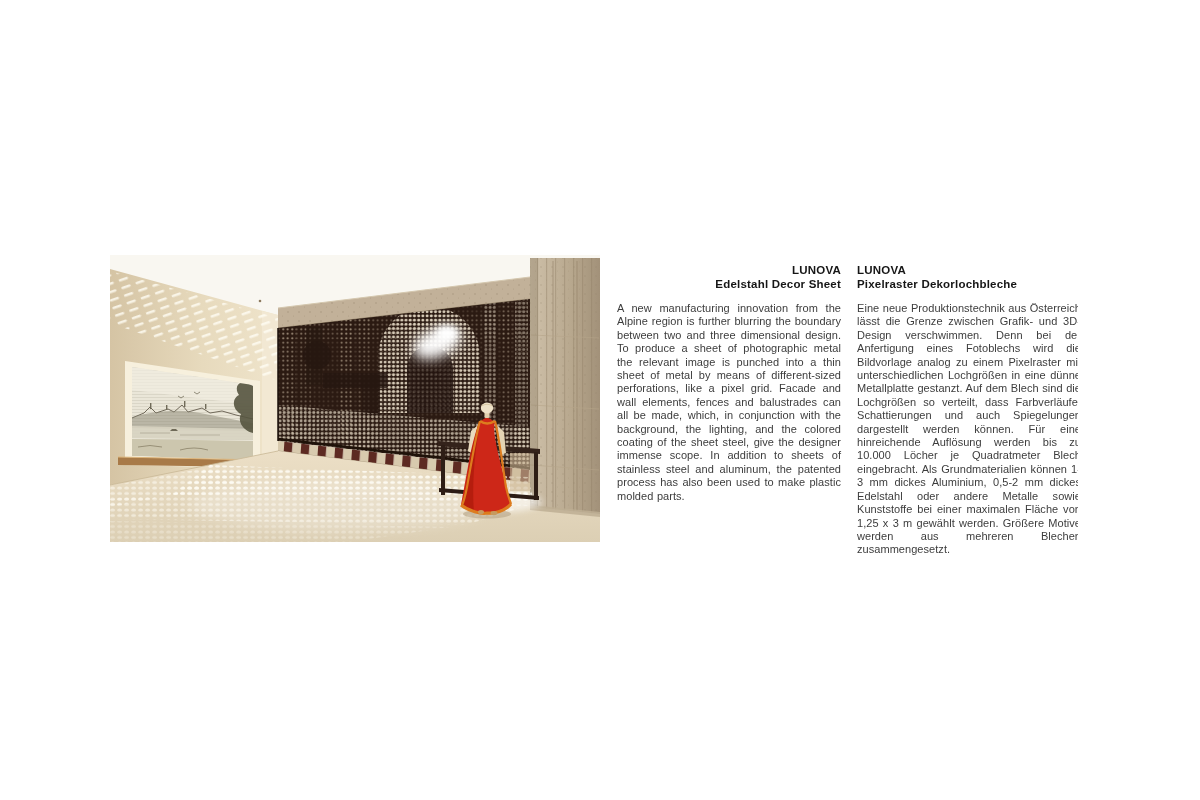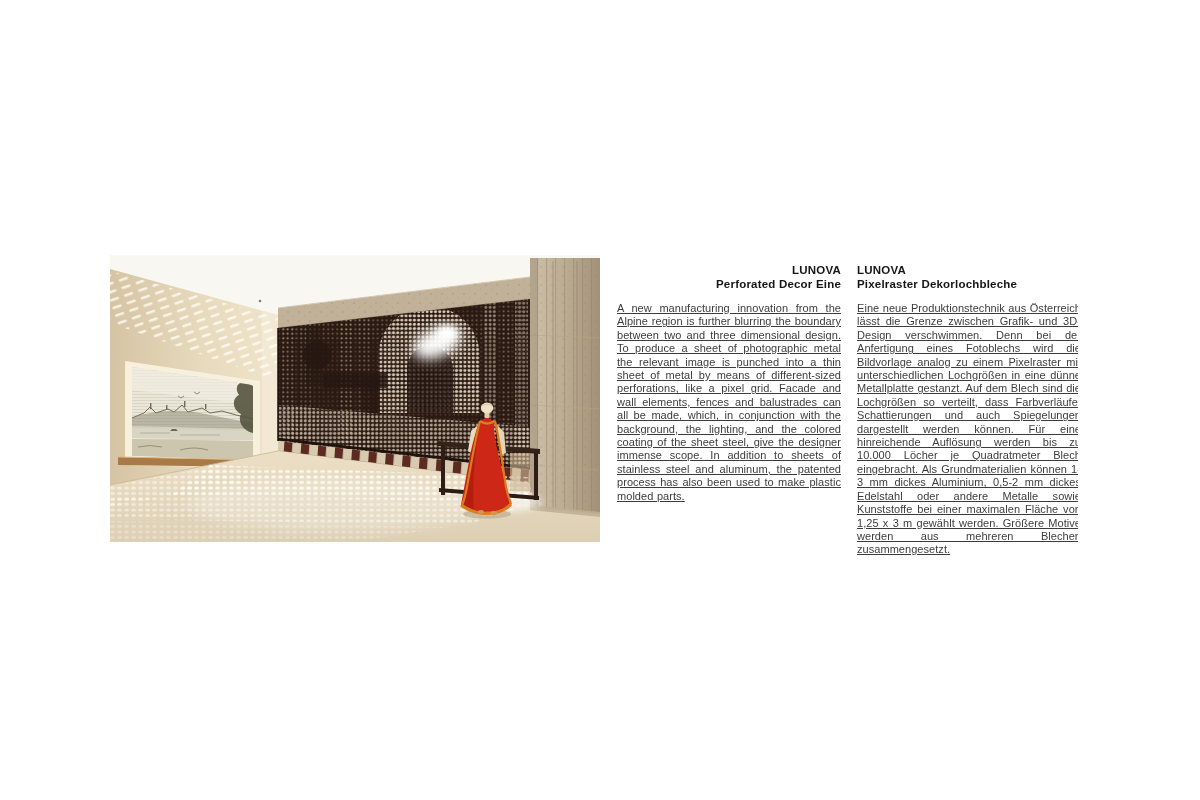--- a/index.html
+++ b/index.html
@@ -8,21 +8,21 @@
     font-family:"Liberation Sans",sans-serif;
   }
   .photo{position:absolute;left:110px;top:255px;width:490px;height:287px;margin:0;}
   .photo svg{display:block;}
   .text-col{position:absolute;top:264px;width:224px;color:#3c3c3c;}
   #col-en{left:617px;}
   #col-de{left:857px;}
   .heading{font-size:11.5px;font-weight:700;line-height:13.5px;color:#161616;letter-spacing:.2px;}
   #col-en .heading{text-align:right;}
   .text-col p{margin:11px 0 0;font-size:11px;line-height:13.4px;text-align:justify;
-    letter-spacing:.05px;word-spacing:.4px;color:#3c3c3c;text-decoration:underline;}
+    letter-spacing:.05px;word-spacing:.4px;color:#3c3c3c;}
 </style>
 </head>
 <body>
 
 <div class="page">
 
   <figure class="photo">
     <svg width="490" height="287" viewBox="0 0 490 287">
       <defs>
         <linearGradient id="gWall" x1="0" y1="0" x2="1" y2="0">
@@ -204,21 +204,21 @@
         <path d="M371.5,151 Q377,147.5 382.5,151" fill="none" stroke="#d9c8a4" stroke-width="1"></path>
         <ellipse cx="371" cy="257" rx="3" ry="2" fill="#c69a5f"></ellipse>
         <ellipse cx="384" cy="258" rx="3.5" ry="2" fill="#c69a5f"></ellipse>
       </g>
     </svg>
   </figure>
 
   <section class="text-col" id="col-en">
     <div class="heading">
       <div>LUNOVA</div>
-      <div>Perforated Decor Eine</div>
+      <div>Edelstahl Decor Sheet</div>
     </div>
     <p>A new manufacturing innovation from the Alpine region is further blurring the boundary between two and three dimensional design. To produce a sheet of photographic metal the relevant image is punched into a thin sheet of metal by means of different-sized perforations, like a pixel grid. Facade and wall elements, fences and balustrades can all be made, which, in conjunction with the background, the lighting, and the colored coating of the sheet steel, give the designer immense scope. In addition to sheets of stainless steel and aluminum, the patented process has also been used to make plastic molded parts.</p>
   </section>
 
   <section class="text-col" id="col-de">
     <div class="heading">
       <div>LUNOVA</div>
       <div>Pixelraster Dekorlochbleche</div>
     </div>
     <p>Eine neue Produktionstechnik aus Österreich lässt die Grenze zwischen Grafik- und 3D-Design verschwimmen. Denn bei der Anfertigung eines Fotoblechs wird die Bildvorlage analog zu einem Pixelraster mit unterschiedlichen Lochgrößen in eine dünne Metallplatte gestanzt. Auf dem Blech sind die Lochgrößen so verteilt, dass Farbverläufe, Schattierungen und auch Spiegelungen dargestellt werden können. Für eine hinreichende Auflösung werden bis zu 10.000 Löcher je Quadratmeter Blech eingebracht. Als Grundmaterialien können 1-3 mm dickes Aluminium, 0,5-2 mm dickes Edelstahl oder andere Metalle sowie Kunststoffe bei einer maximalen Fläche von 1,25 x 3 m gewählt werden. Größere Motive werden aus mehreren Blechen zusammengesetzt.</p>

